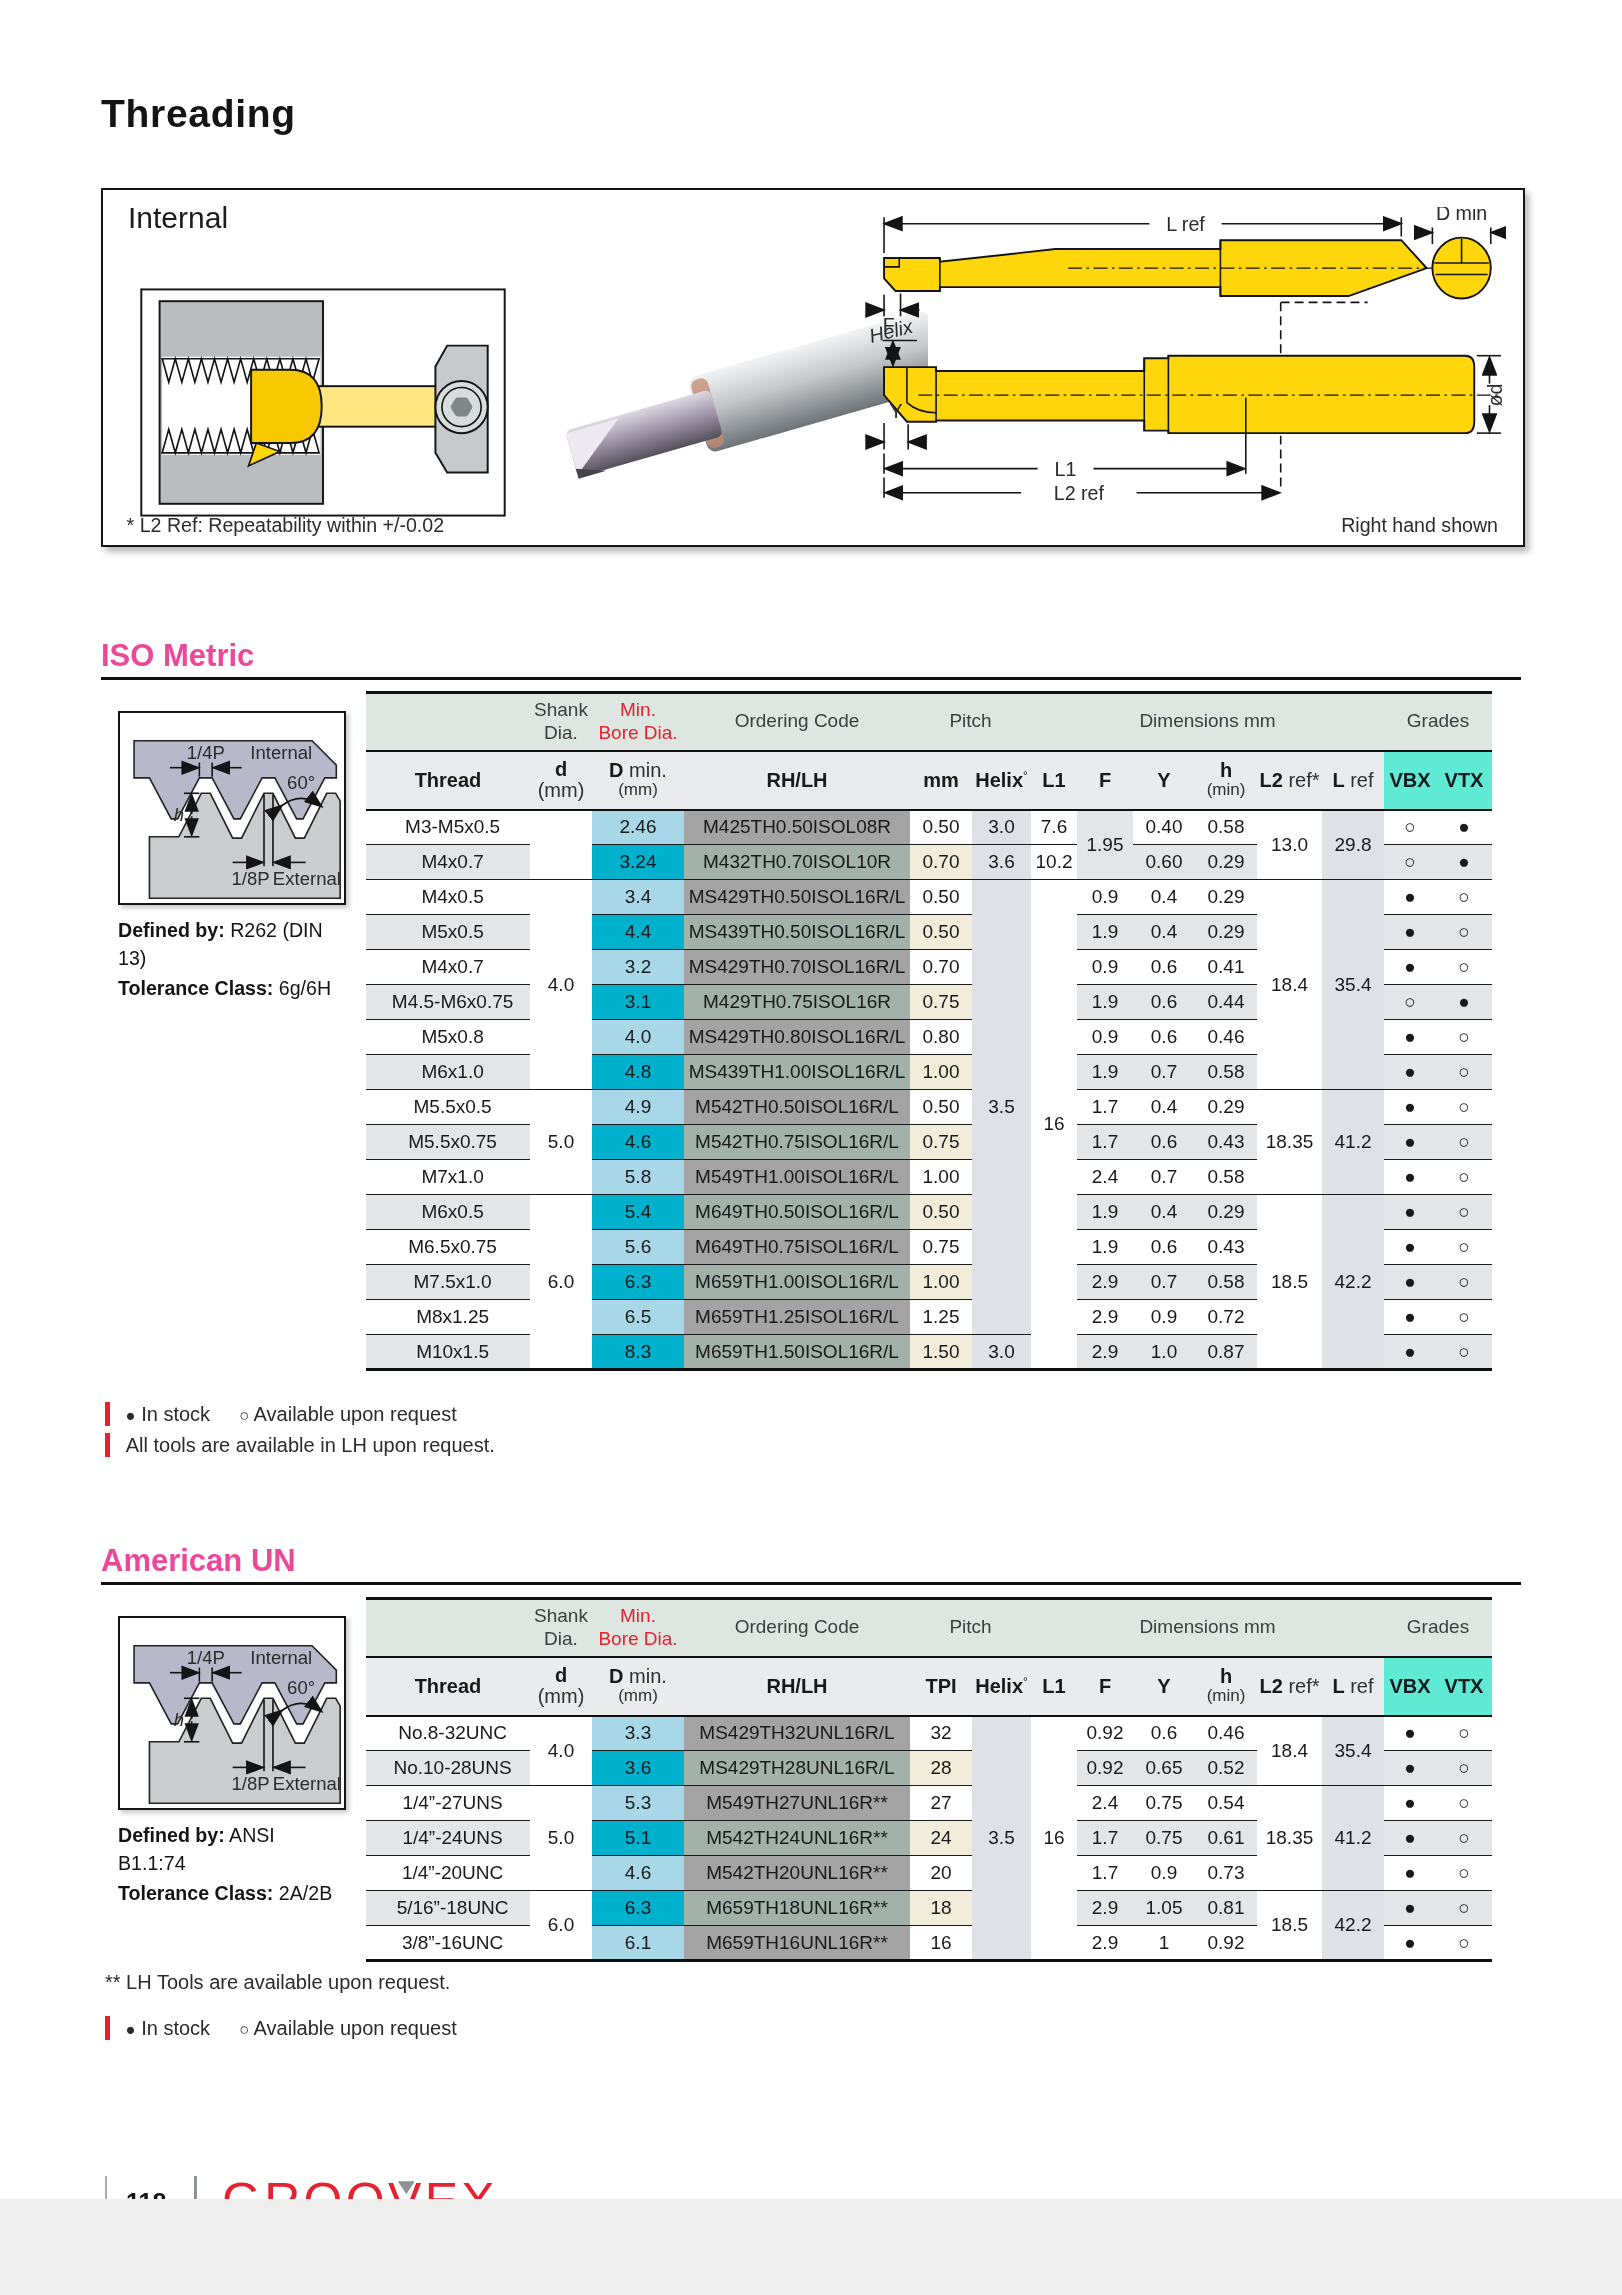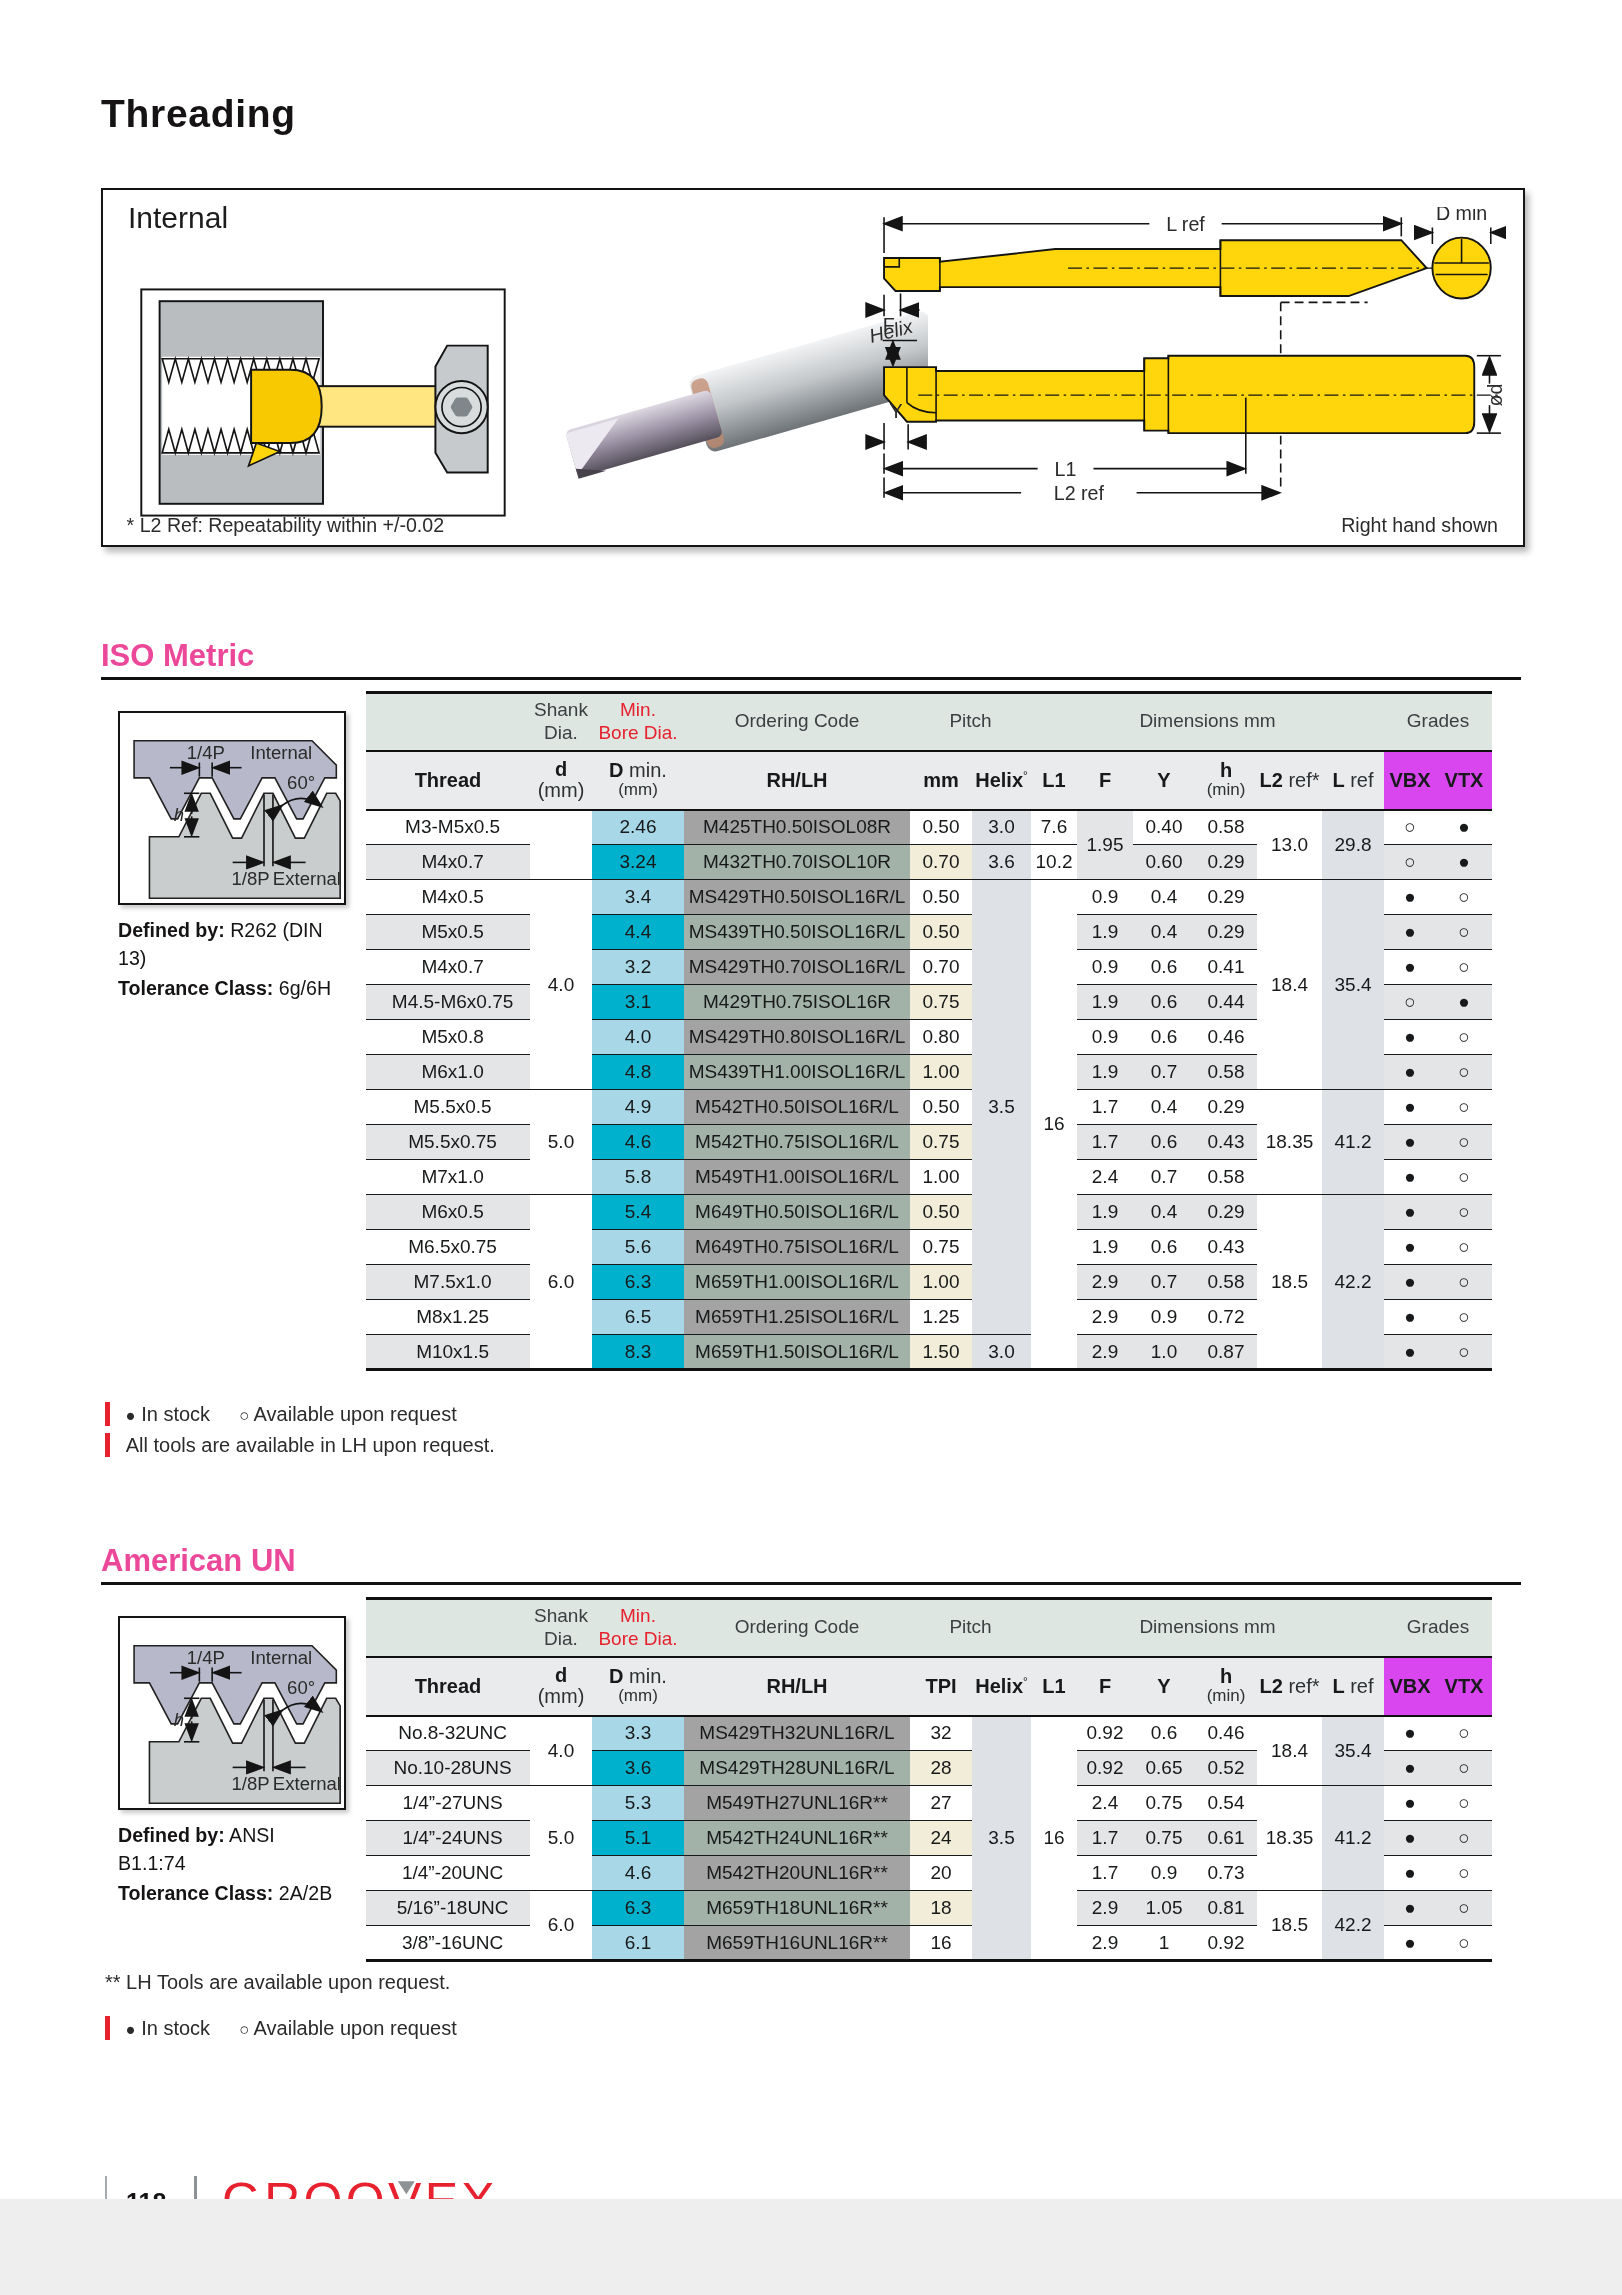--- a/index.html
+++ b/index.html
@@ -16,21 +16,21 @@
   
   .spec{border-collapse:collapse;table-layout:fixed;border-top:3.3px solid #101010;border-bottom:3.3px solid #101010;}
   .spec th,.spec td{padding:0;}
   .spec thead tr.g{height:58px}
   .spec thead tr.c{height:59px}
   .spec tbody tr{height:35px}
   .spec thead th{border-bottom:2.6px solid #101010}
   th.gh{background:#dde6e0;font-size:19px;font-weight:400;color:#3a3f42;line-height:1.2;text-align:center;vertical-align:middle}
   th.gh.red{color:#e8212e}
   th.ch{background:#e9ebec;font-size:20px;text-align:center;vertical-align:middle;font-weight:400;line-height:1.05}
-  th.ch.dark{background:#d946ef}
+  th.ch.dark{background:#5eead4}
   .hb{font-weight:700}
   .hn{font-weight:400;color:#2e3133}
   .h2l{font-size:17px;line-height:1.1;font-weight:400;color:#2e3133}
   sup.hs{font-size:11.8px}
   .spec tbody td{border-bottom:1.3px solid #17191a;font-size:19px;text-align:center;vertical-align:middle;color:#17191a}
   td.tleft{text-align:left;padding-left:9.2px}
   td.code{font-size:17.7px}
   td.dot{font-size:16.4px}
   .c-white{background:#fff}.c-gray{background:#e3e5e7}.c-blue{background:#a8d8e8}.c-cyan{background:#00b1cd}
   .c-mint{background:#a3a3a3}.c-sage{background:#a2b2a8}.c-cream{background:#f2edd8}.c-band{background:#dee2e6}

